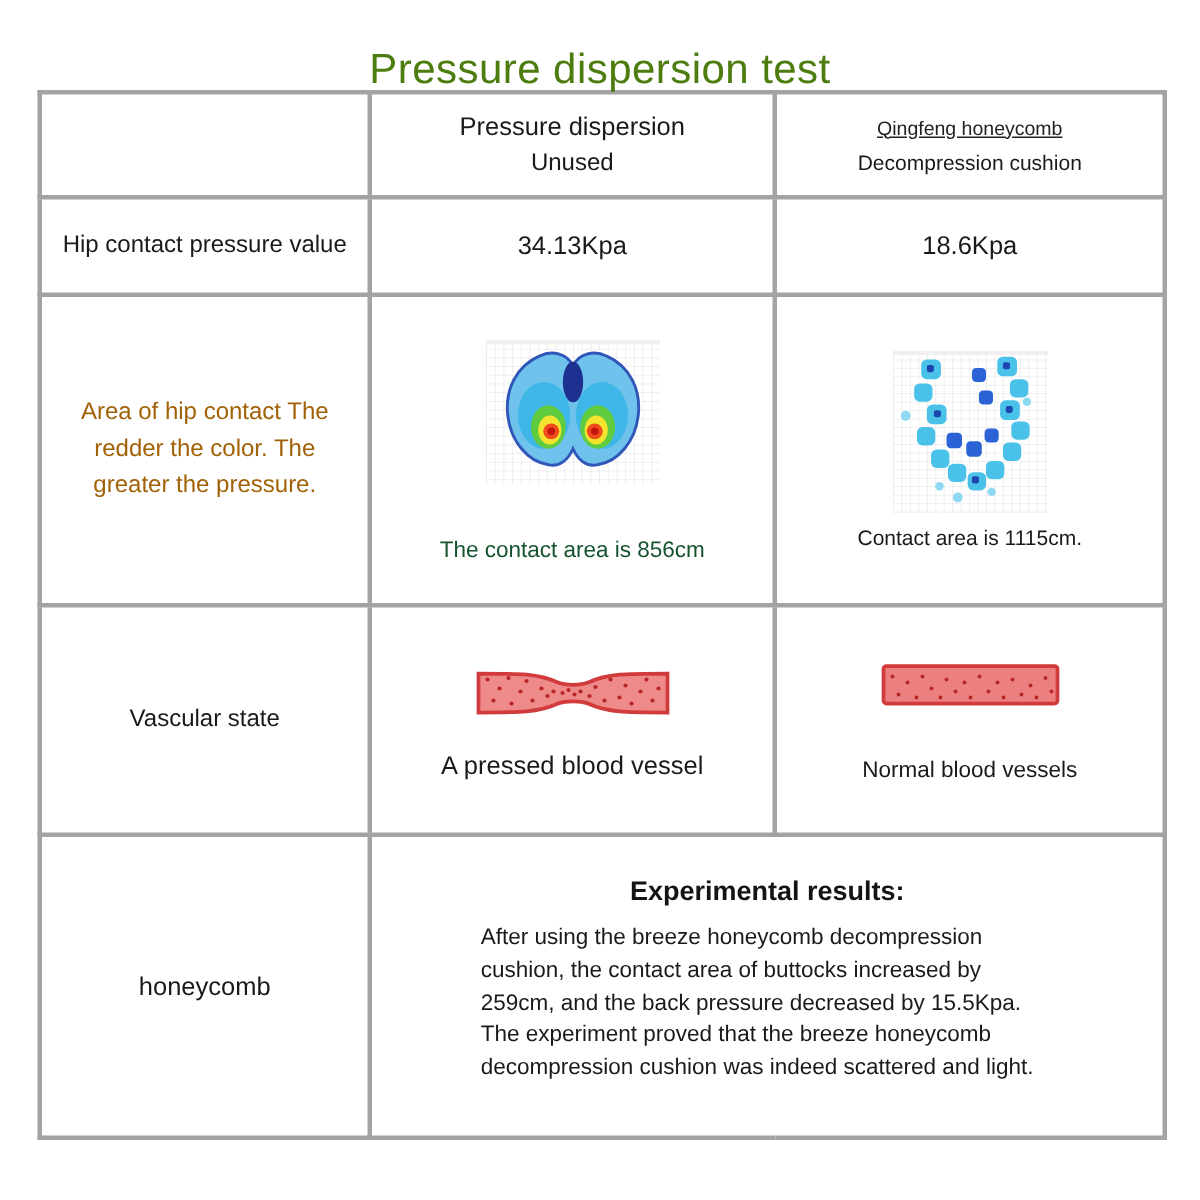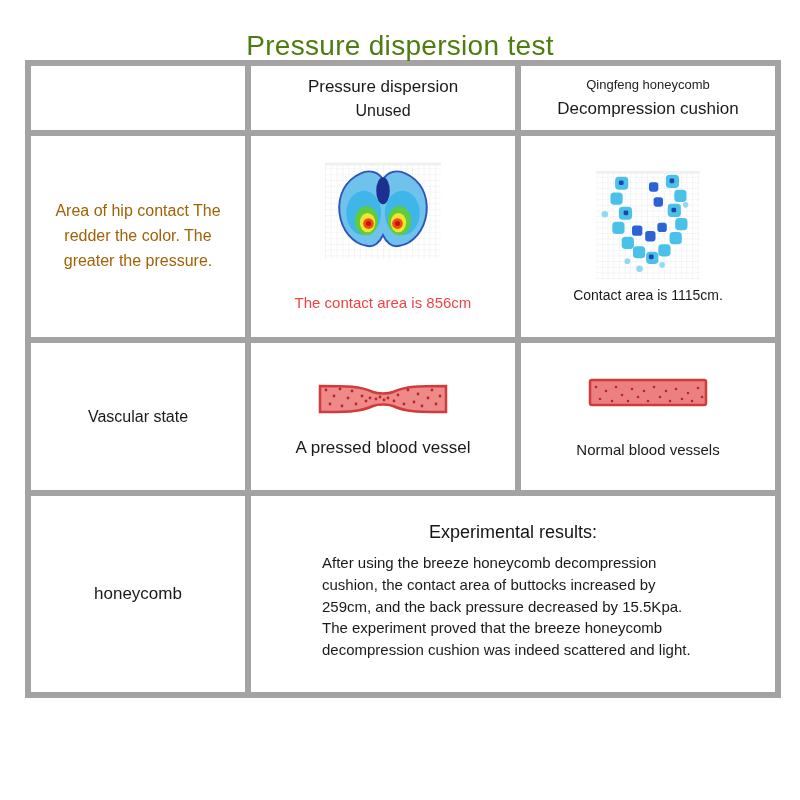--- a/index.html
+++ b/index.html
@@ -15,52 +15,52 @@
     margin:0; padding-top:30px; height:34px;
     text-align:center; font-size:28px; font-weight:500;
     letter-spacing:0.3px; color:#4d7c0f;
   }
 
   table.cmp {
     border-collapse:collapse; table-layout:fixed;
     margin:26px 0 0 25px; width:750px;
   }
   table.cmp td {
-    border:6px solid #a3a3a3;
+    border:3px solid #a3a3a3;
     text-align:center; vertical-align:middle;
     padding:0; overflow:hidden;
   }
   col.c1 { width:220px; } col.c2 { width:270px; } col.c3 { width:260px; }
   tr.r-head     { height:70px; }
   tr.r-pressure { height:65px; }
   tr.r-area     { height:207px; }
   tr.r-vascular { height:153px; }
   tr.r-concl    { height:202px; }
 
   .h-line1 { font-size:17px; color:#1a1a1a; }
   .h-line2 { font-size:16px; margin-top:5px; color:#1a1a1a; }
-  .h-small { font-size:13px; color:#222; }
-  .h-line2b{ font-size:17px; margin-top:7px; color:#1a1a1a; }
+  .h-small { font-size:13px; color:#222;text-decoration:underline; }
+  .h-line2b{ font-size:14px; margin-top:7px; color:#1a1a1a; }
 
   .row-label { font-size:16px; color:#1a1a1a; padding:0 8px; }
   .value { font-size:17px; color:#1a1a1a; }
   .area-label { font-size:16px; line-height:1.55; padding:0 16px; color:#a16207; }
 
   .cellstack { display:flex; flex-direction:column; align-items:center; justify-content:center; height:100%; }
   .gap34 { margin-top:34px; } .gap16 { margin-top:8px; }
   .gap28 { margin-top:16px; } .gap30 { margin-top:30px; }
 
-  .cap-l1 { font-size:15px; color:#ef4444; }
+  .cap-l1 { font-size:15px; color:#14532d; }
   .cap-r1 { font-size:14px; color:#1a1a1a; }
   .cap-l2 { font-size:17px; color:#1a1a1a; }
   .cap-r2 { font-size:15px; color:#1a1a1a;text-align:center; }
 
   .concl-label { font-size:17px; color:#1a1a1a; }
   .results-wrap { padding-top:26px; height:100%; }
-  .results-title { font-size:18px; text-align:center; color:#141414; }
+  .results-title { font-size:18px; text-align:center; color:#141414;font-weight:bold; }
   .results-body {
     width:382px; margin:9px auto 0 auto;
     text-align:left; font-size:15px; line-height:1.45; color:#1a1a1a;
   }
 </style>
 </head>
 <body>
 
 <div class="page">
 
@@ -79,20 +79,31 @@
         <td>
           <div class="h-line1">Pressure dispersion</div>
           <div class="h-line2">Unused</div>
         </td>
         <td>
           <div class="h-small">Qingfeng honeycomb</div>
           <div class="h-line2b">Decompression cushion</div>
         </td>
       </tr>
 
+      <tr class="r-pressure">
+        <td>
+          <div class="row-label">Hip contact pressure value</div>
+        </td>
+        <td>
+          <div class="value">34.13Kpa</div>
+        </td>
+        <td>
+          <div class="value">18.6Kpa</div>
+        </td>
+      </tr>
 
       <tr class="r-area">
         <td>
           <div class="area-label">Area of hip contact The redder the color. The greater the pressure.</div>
         </td>
         <td>
           <div class="cellstack">
             <svg width="116" height="98" viewBox="0 0 120 100">
               <defs>
                 <pattern id="g1" width="6" height="6" patternUnits="userSpaceOnUse">

